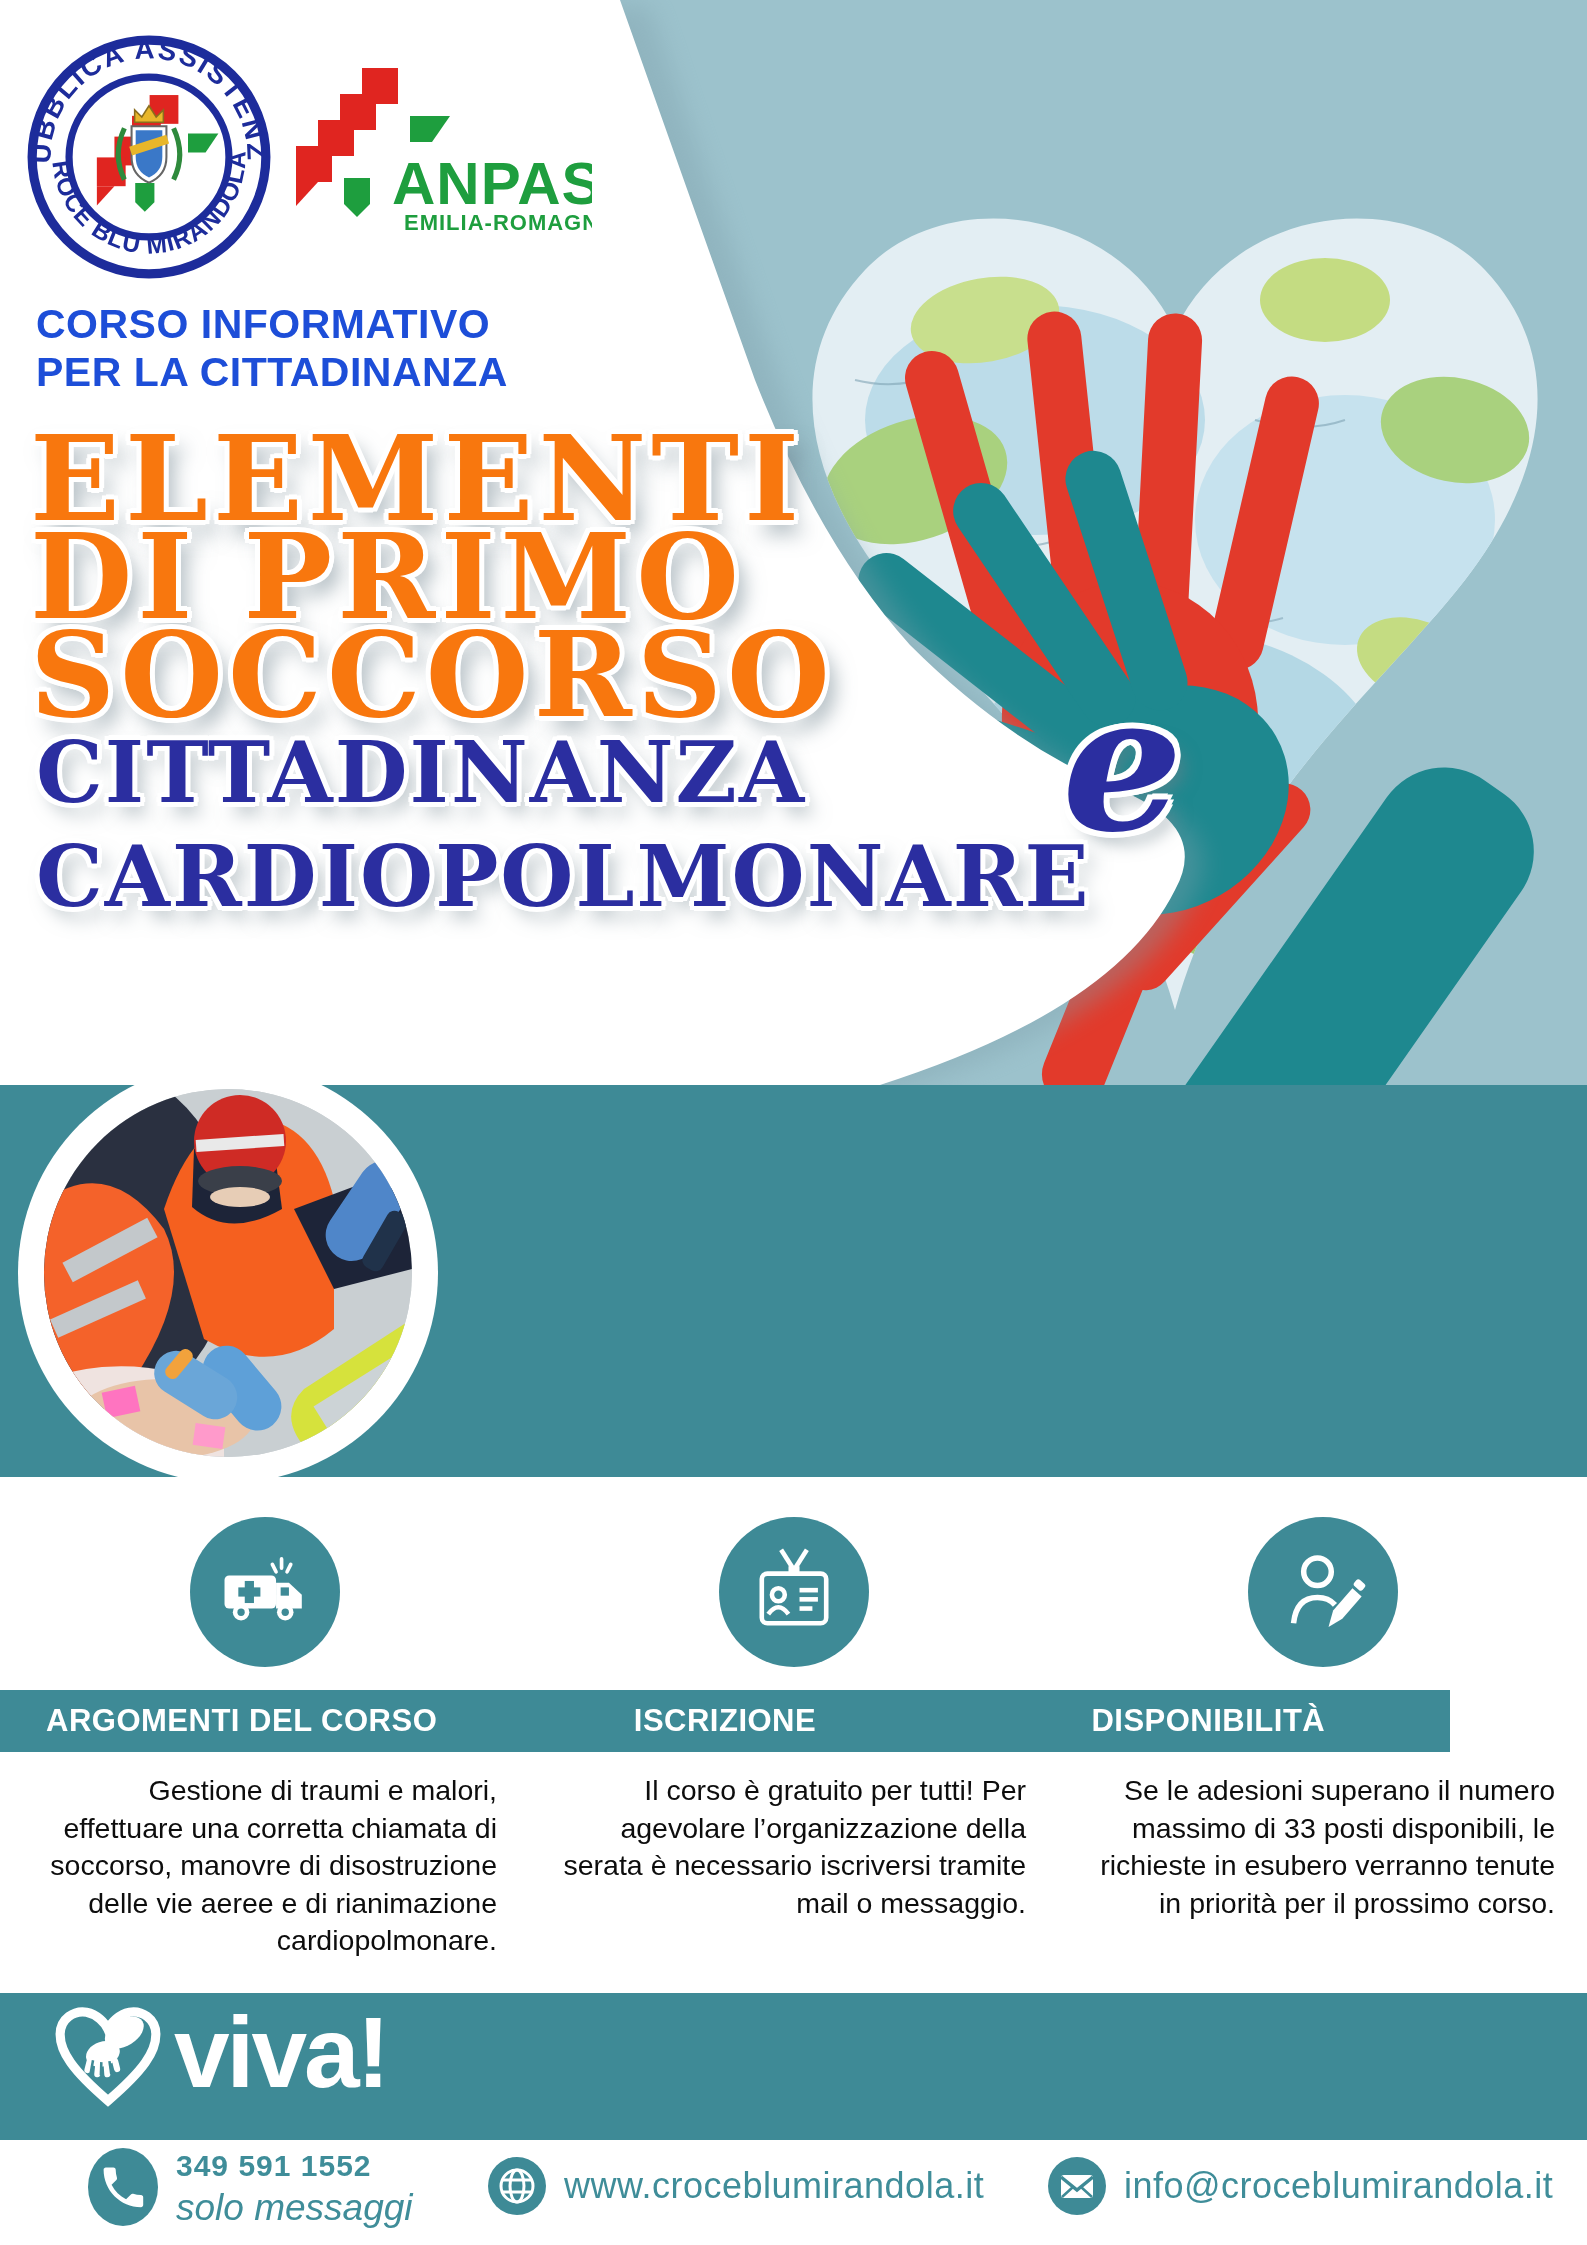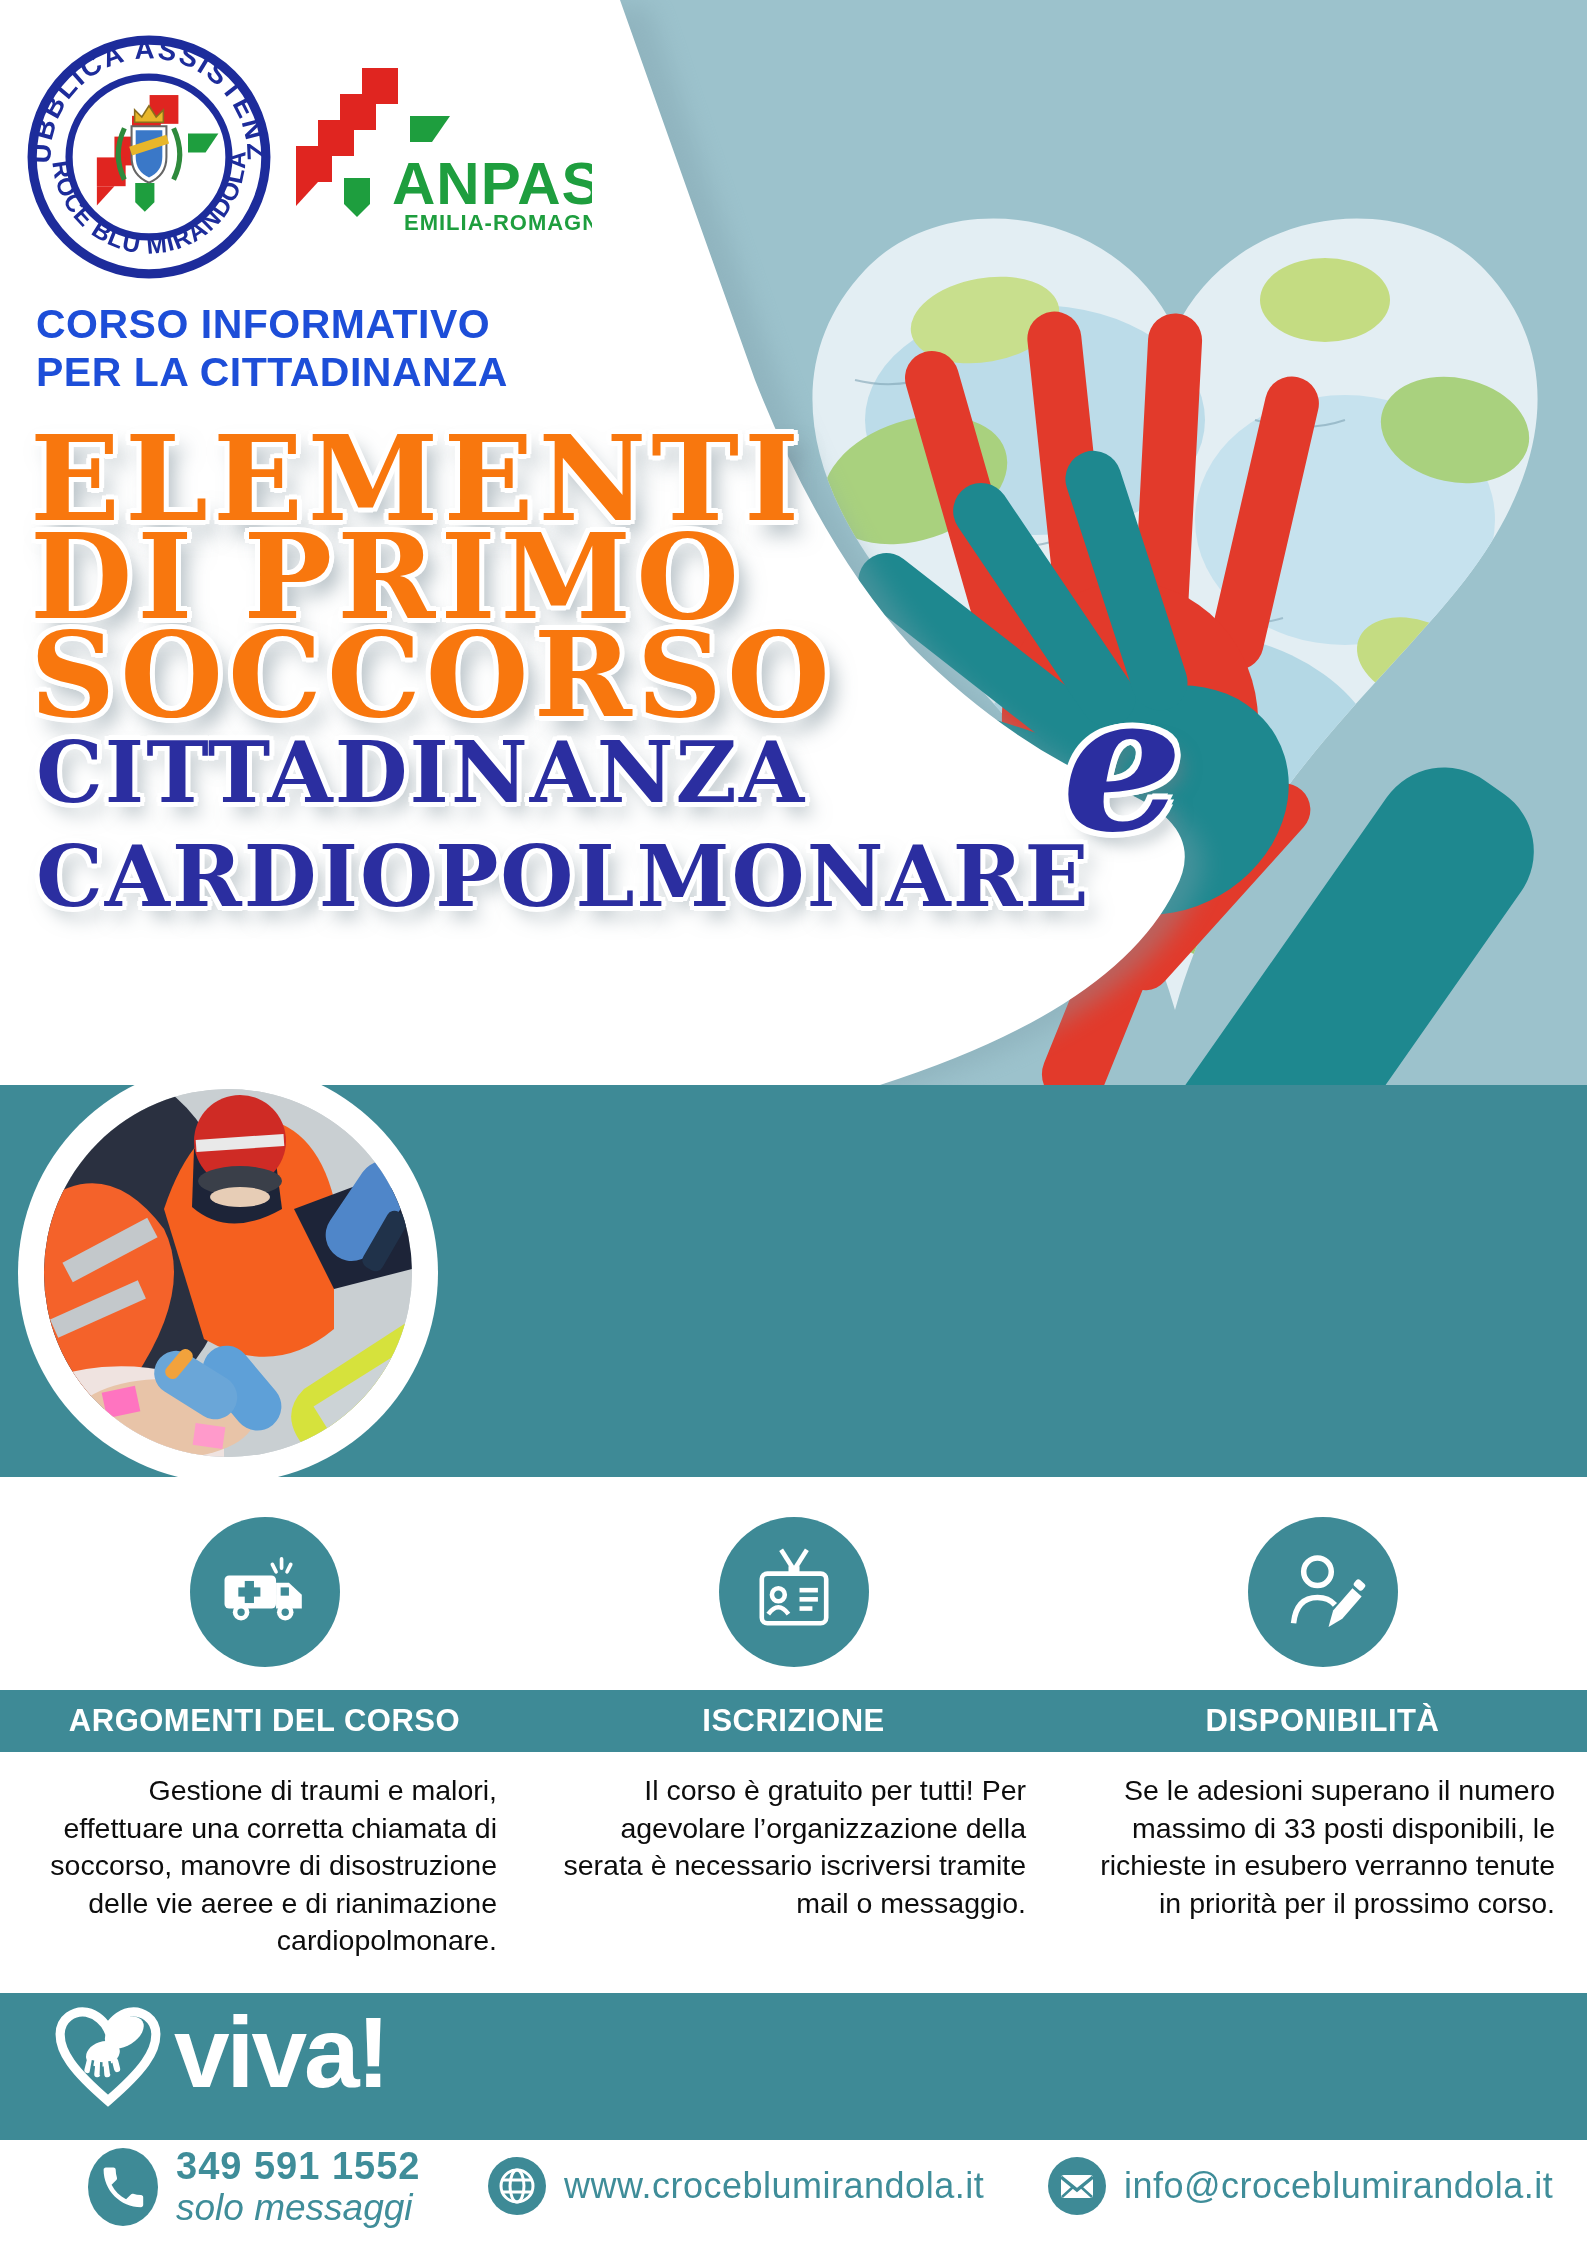--- a/index.html
+++ b/index.html
@@ -59,21 +59,21 @@
   .event-time{font-size:47px;font-weight:800;letter-spacing:2px;margin-top:10px;}
   .event-divider{width:270px;height:0;border-top:3px solid #ffffff;margin:26px auto 24px auto;}
   .venue-line{font-size:37px;font-weight:600;letter-spacing:1.5px;line-height:47px;}
   .venue-address{font-size:39px;font-weight:400;letter-spacing:1px;margin-top:6px;}
   
   .features{position:absolute;left:0;top:1517px;width:1587px;display:flex;}
   .feature{flex:1;display:flex;justify-content:center;}
   .icon-circle{width:150px;height:150px;border-radius:50%;background:#3e8a96;display:flex;align-items:center;justify-content:center;}
   .icon-circle svg{width:92px;height:92px;}
   
-  .section-bar{position:absolute;left:0;top:1690px;width:1587px;height:62px;background:#3e8a96;display:flex;align-items:center;}
+  .section-bar{position:absolute;left:0;top:1690px;width:1450px;height:62px;background:#3e8a96;display:flex;align-items:center;}
   .section-head{flex:1;text-align:center;color:#fff;font-size:31px;font-weight:800;letter-spacing:.5px;}
   
   .section-bodies{position:absolute;left:0;top:1772px;width:1587px;display:flex;}
   .section-body{flex:1;padding:0 32px;text-align:right;color:#0d0d0d;font-size:28.5px;line-height:1.32;font-weight:500;}
   
   .promo-band{position:absolute;left:0;top:1993px;width:1587px;height:147px;background:#3e8a96;color:#fff;}
   .viva{position:absolute;left:52px;top:0;height:130px;display:flex;align-items:center;}
   .viva svg{width:112px;height:104px;}
   .viva-word{font-size:100px;font-weight:bold;letter-spacing:-3px;margin-left:10px;line-height:100px;position:relative;top:-6px;}
   .promo-text{position:absolute;left:500px;right:24px;top:12px;text-align:center;font-size:30px;line-height:37px;}
@@ -82,21 +82,21 @@
   .promo-line2{font-weight:300;letter-spacing:.5px;}
   .promo-line3{font-weight:400;}
   .promo-line3 b{font-weight:800;}
   
   .contacts{position:absolute;left:0;top:2123px;width:1587px;height:122px;color:#3f8d99;}
   .contact{position:absolute;display:flex;align-items:center;}
   .contact-phone{left:88px;top:22px;}
   .contact-web{left:488px;top:34px;}
   .contact-mail{left:1048px;top:34px;}
   .contact .txt{margin-left:18px;}
-  .phone-number{font-size:38px;font-weight:600;letter-spacing:1px;line-height:42px;}
+  .phone-number{font-size:30px;font-weight:600;letter-spacing:1px;line-height:42px;}
   .phone-note{font-size:37px;font-style:italic;font-weight:400;line-height:42px;}
   .contact-label{font-size:36px;font-weight:400;letter-spacing:.5px;}
 </style>
 </head>
 <body>
 
 <div class="poster">
 
   <div class="photo-area">
     <svg viewBox="0 0 1032 1085">

